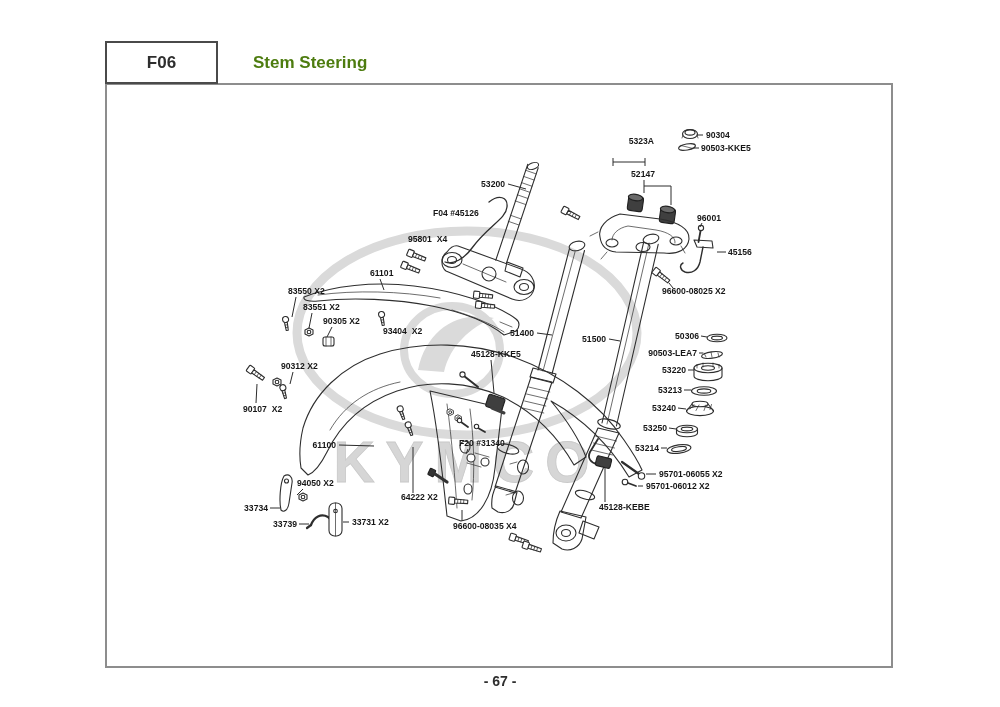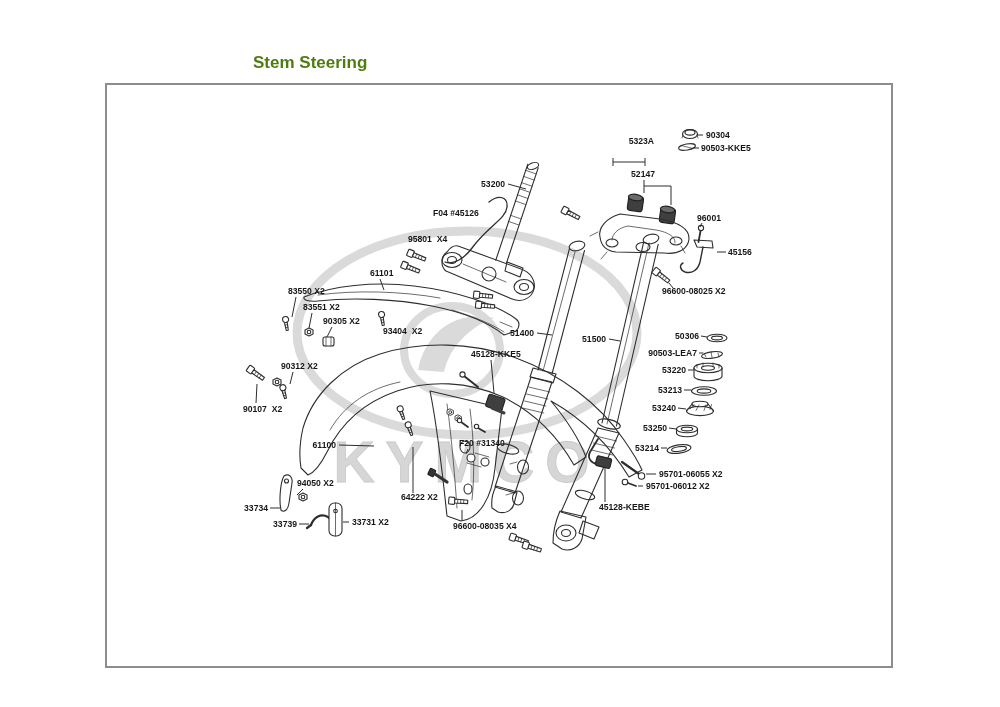--- a/index.html
+++ b/index.html
@@ -26,20 +26,23 @@
   .wm{stroke:#dadada;fill:none;}
   .wm-fill{fill:#dadada;stroke:none;}
   .wm-text{font-family:"Liberation Sans",sans-serif;font-size:57px;font-weight:bold;
         letter-spacing:11px;fill:#d6d6d6;stroke:#c9c9c9;stroke-width:0.8;}
 </style>
 </head>
 <body>
 
 <div class="page">
 
+  <div class="code-box">
+    <span>F06</span>
+  </div>
   <div class="page-title">Stem Steering</div>
   <div class="main-box"></div>
 
   <svg class="diagram" width="1000" height="707" viewBox="0 0 1000 707">
     <defs>
       <g id="p-bolt" class="art">
         <rect x="0" y="0" width="6" height="7" rx="1" class="fillw"></rect>
         <path d="M6,1.6 L19,1.9 L19,5.3 L6,5.6 Z" class="fillw"></path>
         <path d="M9,1.8 L9,5.5 M12,1.8 L12,5.5 M15,1.8 L15,5.4" class="thin"></path>
       </g>
@@ -326,13 +329,14 @@
         <text x="297" y="527" text-anchor="end" class="part-label" xml:space="preserve">33739</text>
         <polyline points="349,522 343,522" class="leader"></polyline>
         <text x="352" y="525" text-anchor="start" class="part-label" xml:space="preserve">33731 X2</text>
         <polyline points="413,493 413,447" class="leader"></polyline>
         <text x="401" y="500" text-anchor="start" class="part-label" xml:space="preserve">64222 X2</text>
         <polyline points="462,521 462,510" class="leader"></polyline>
         <text x="453" y="529" text-anchor="start" class="part-label" xml:space="preserve">96600-08035 X4</text>
       </g>
   </svg>
 
+  <div class="footer">- 67 -</div>
 </div>
 
 </body></html>

